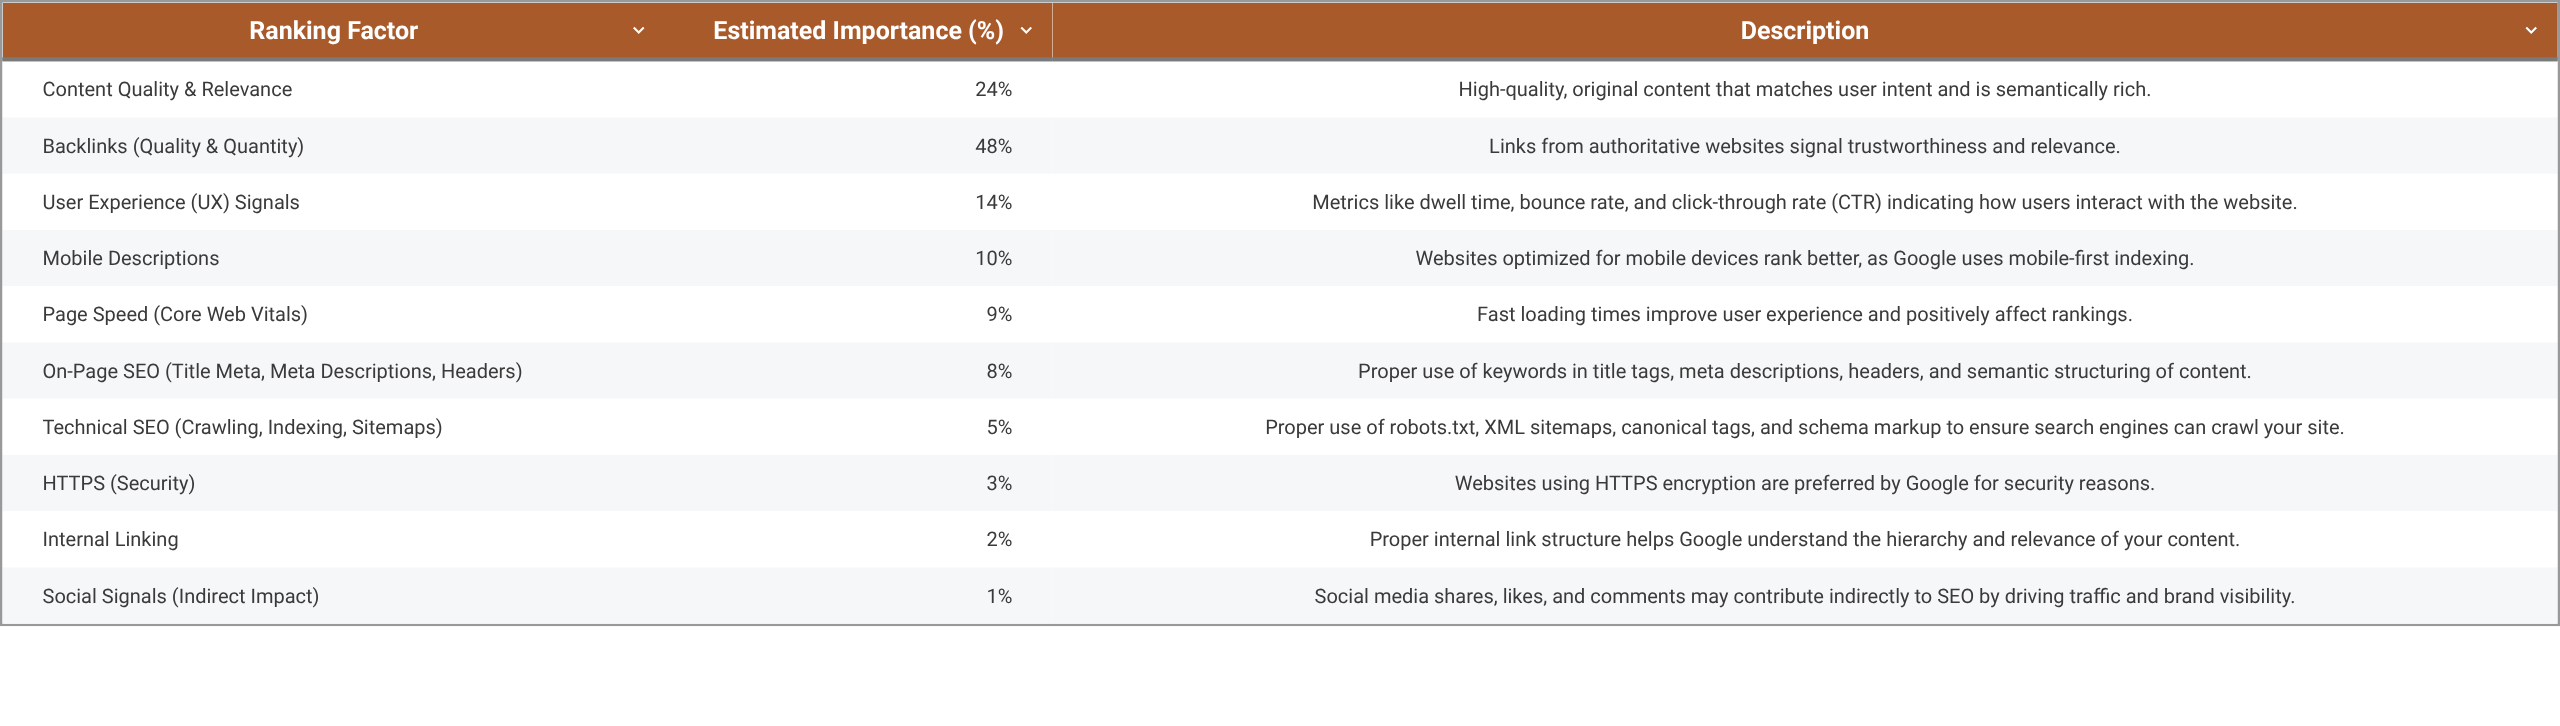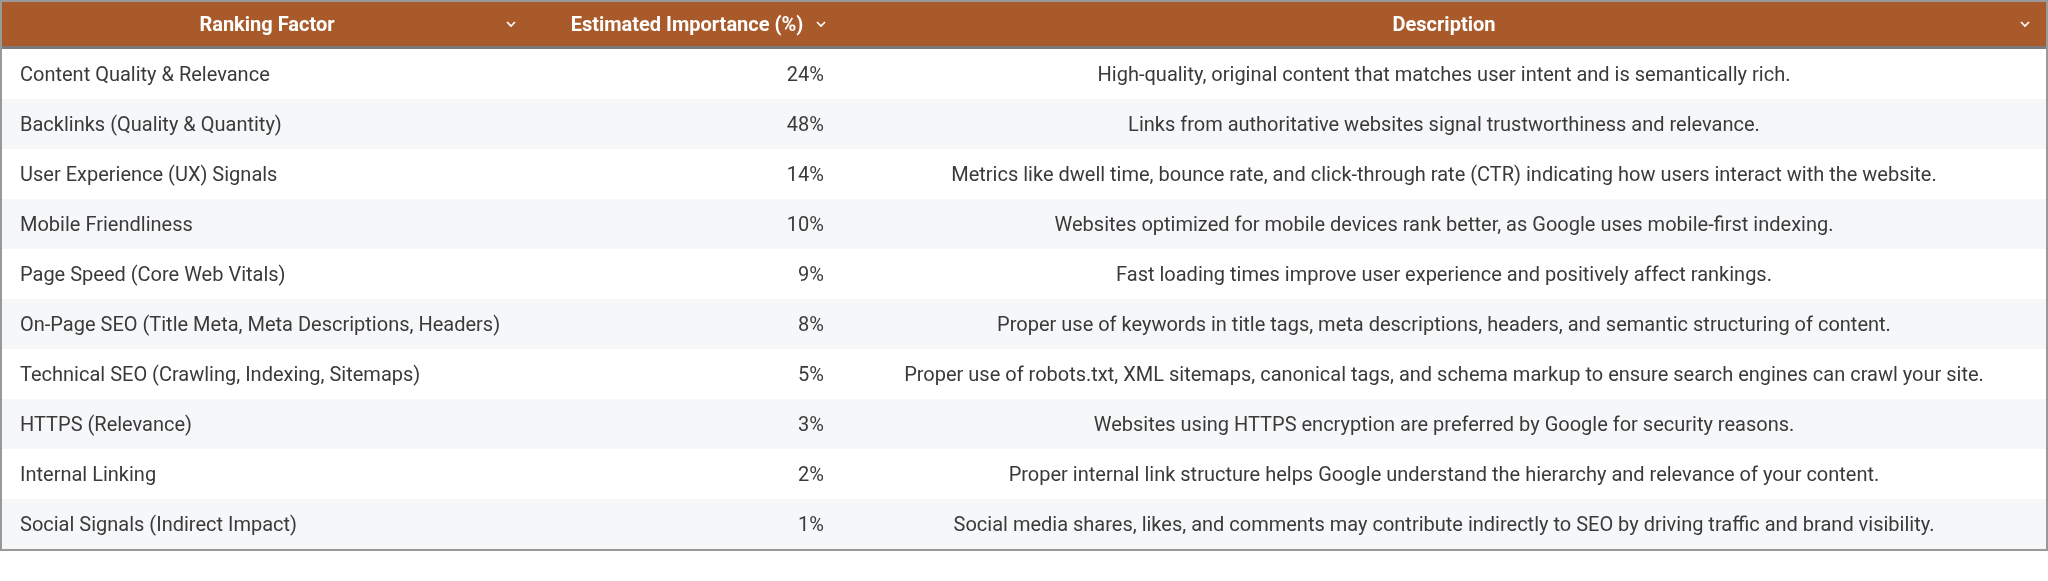--- a/index.html
+++ b/index.html
@@ -56,22 +56,22 @@
       justify-content: center;
     }
     .chevron svg {
       width: 16px;
       height: 16px;
       stroke: #fff;
       stroke-width: 2.5;
       fill: none;
     }
     tbody td {
-      padding: 13px 18px;
-      font-size: 20px;
+      padding: 13px 32px;
+      font-size: 16px;
       color: #3a3a3a;
       vertical-align: middle;
     }
     tbody tr:nth-child(odd) {
       background: #ffffff;
     }
     tbody tr:nth-child(even) {
       background: #f6f7f9;
     }
     td.col-factor {
@@ -127,41 +127,41 @@
           <td class="col-factor">Backlinks (Quality &amp; Quantity)</td>
           <td class="col-importance">48%</td>
           <td class="col-description">Links from authoritative websites signal trustworthiness and relevance.</td>
         </tr>
         <tr>
           <td class="col-factor">User Experience (UX) Signals</td>
           <td class="col-importance">14%</td>
           <td class="col-description">Metrics like dwell time, bounce rate, and click-through rate (CTR) indicating how users interact with the website.</td>
         </tr>
         <tr>
-          <td class="col-factor">Mobile Friendliness</td>
+          <td class="col-factor">Mobile Descriptions</td>
           <td class="col-importance">10%</td>
           <td class="col-description">Websites optimized for mobile devices rank better, as Google uses mobile-first indexing.</td>
         </tr>
         <tr>
           <td class="col-factor">Page Speed (Core Web Vitals)</td>
           <td class="col-importance">9%</td>
           <td class="col-description">Fast loading times improve user experience and positively affect rankings.</td>
         </tr>
         <tr>
           <td class="col-factor">On-Page SEO (Title Meta, Meta Descriptions, Headers)</td>
           <td class="col-importance">8%</td>
           <td class="col-description">Proper use of keywords in title tags, meta descriptions, headers, and semantic structuring of content.</td>
         </tr>
         <tr>
           <td class="col-factor">Technical SEO (Crawling, Indexing, Sitemaps)</td>
           <td class="col-importance">5%</td>
           <td class="col-description">Proper use of robots.txt, XML sitemaps, canonical tags, and schema markup to ensure search engines can crawl your site.</td>
         </tr>
         <tr>
-          <td class="col-factor">HTTPS (Relevance)</td>
+          <td class="col-factor">HTTPS (Security)</td>
           <td class="col-importance">3%</td>
           <td class="col-description">Websites using HTTPS encryption are preferred by Google for security reasons.</td>
         </tr>
         <tr>
           <td class="col-factor">Internal Linking</td>
           <td class="col-importance">2%</td>
           <td class="col-description">Proper internal link structure helps Google understand the hierarchy and relevance of your content.</td>
         </tr>
         <tr>
           <td class="col-factor">Social Signals (Indirect Impact)</td>

